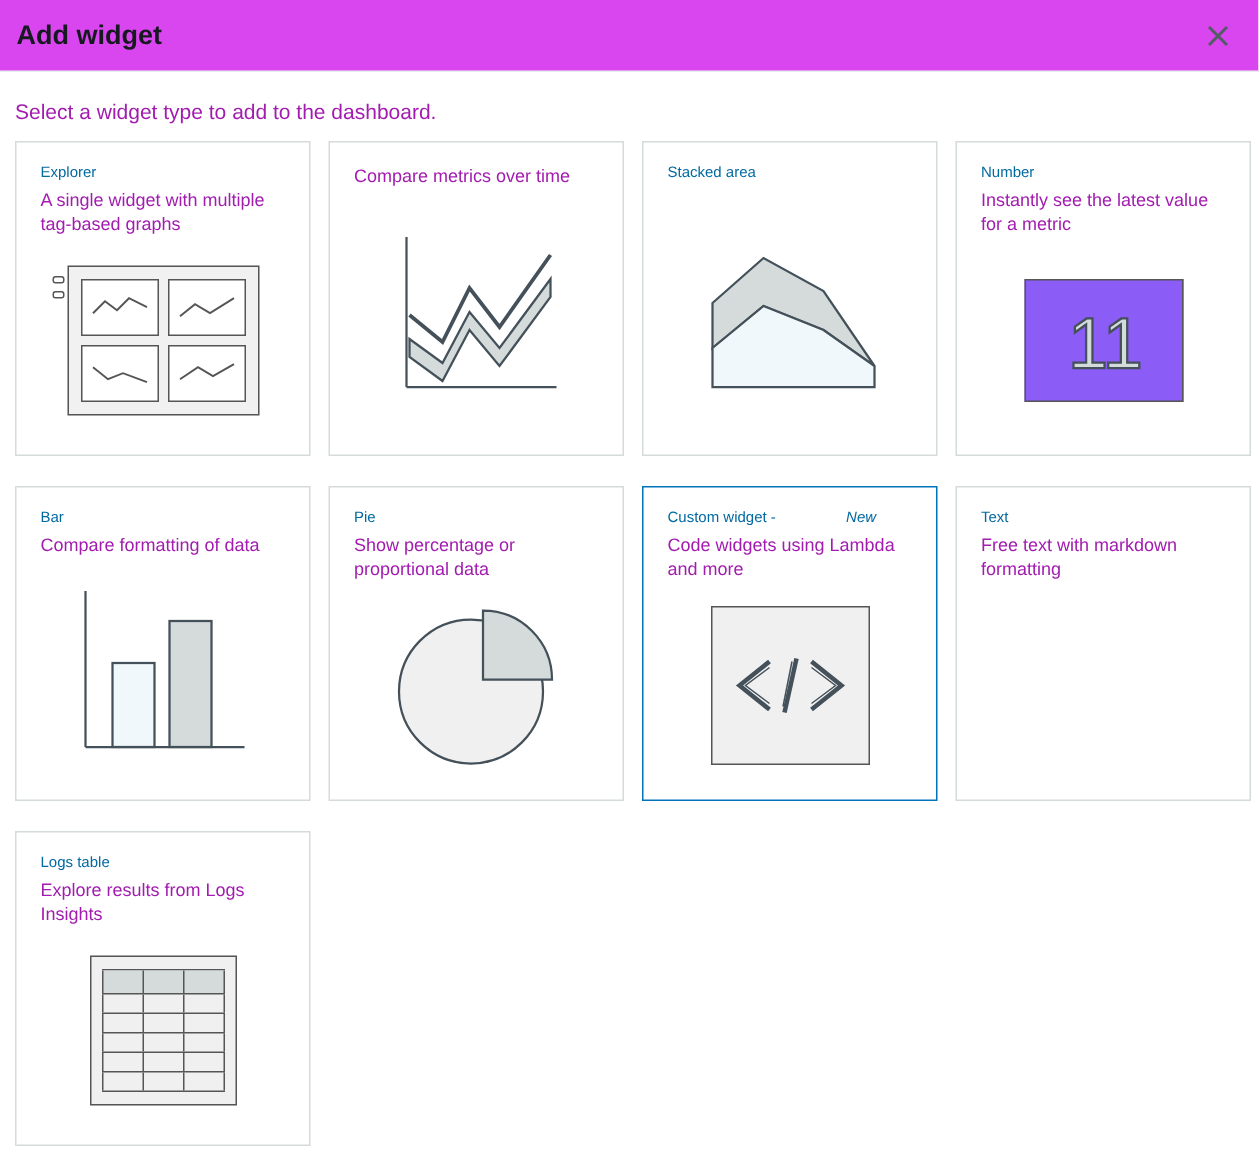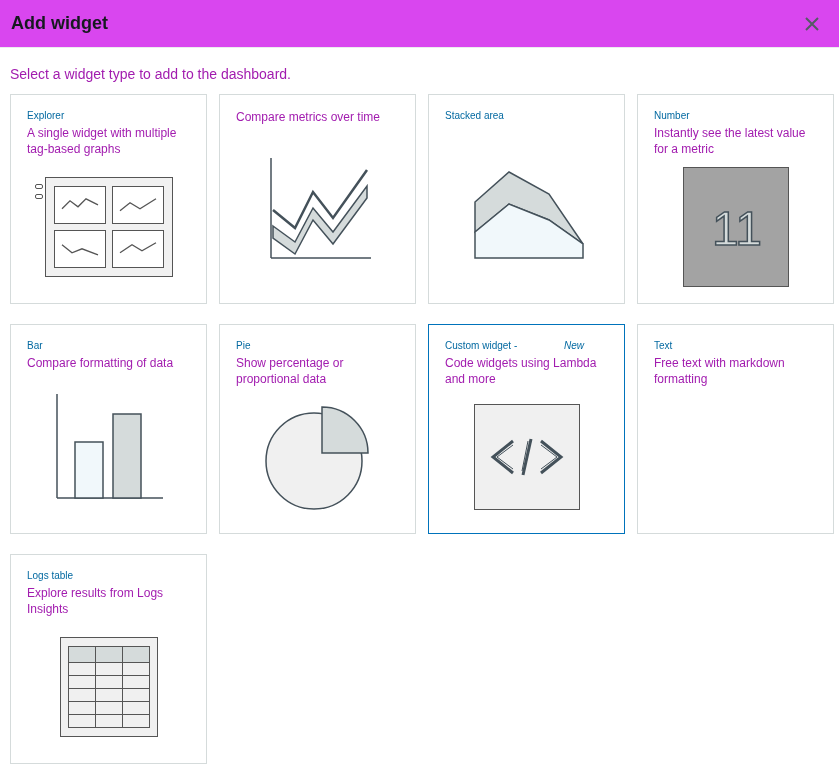--- a/index.html
+++ b/index.html
@@ -110,21 +110,21 @@
     position:absolute; left:8px; top:8px; right:8px; bottom:8px;
     display:grid; grid-template-columns:1fr 1fr; grid-template-rows:1fr 1fr; gap:6px;
   }
   .explorer-cell {
     border:1px solid #555; background:#fff; display:flex; align-items:center; justify-content:center;
   }
   .explorer-cell svg { width: 80%; height: 60%; }
 
   
   .number-tile {
-    width: 106px; height: 120px; border:1px solid #555; background:#a3a3a3;
+    width: 106px; height: 82px; border:1px solid #555; background:#8b5cf6;
     display:flex; align-items:center; justify-content:center;
   }
 
   
   .code-tile {
     width: 106px; height: 106px; border:1px solid #555; background:#f0f0f0;
     display:flex; align-items:center; justify-content:center;
   }
 
   

